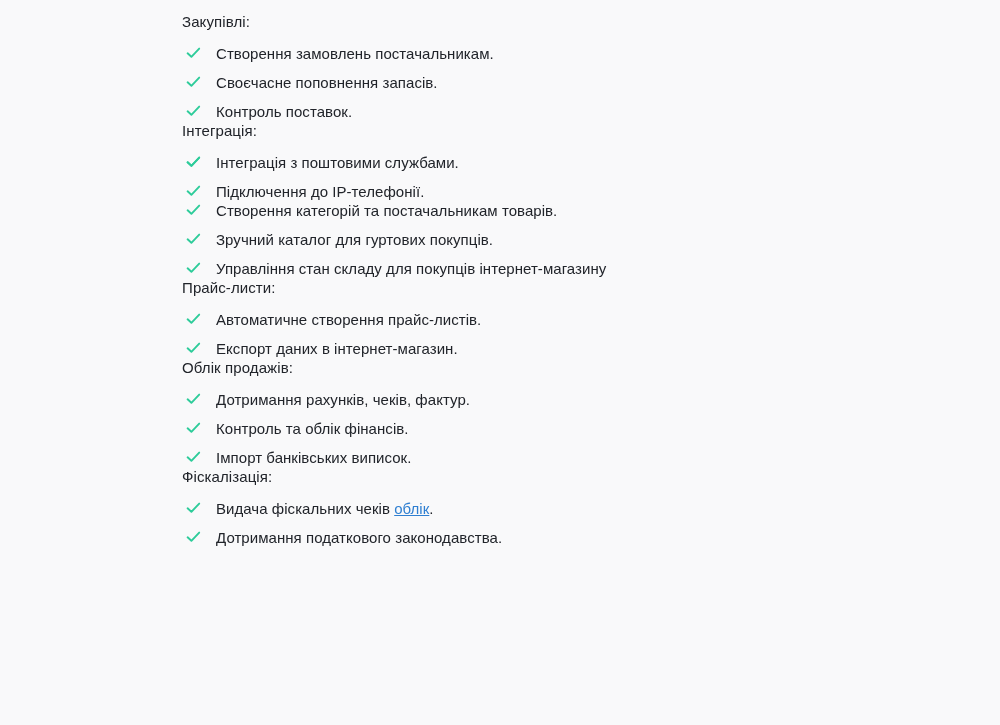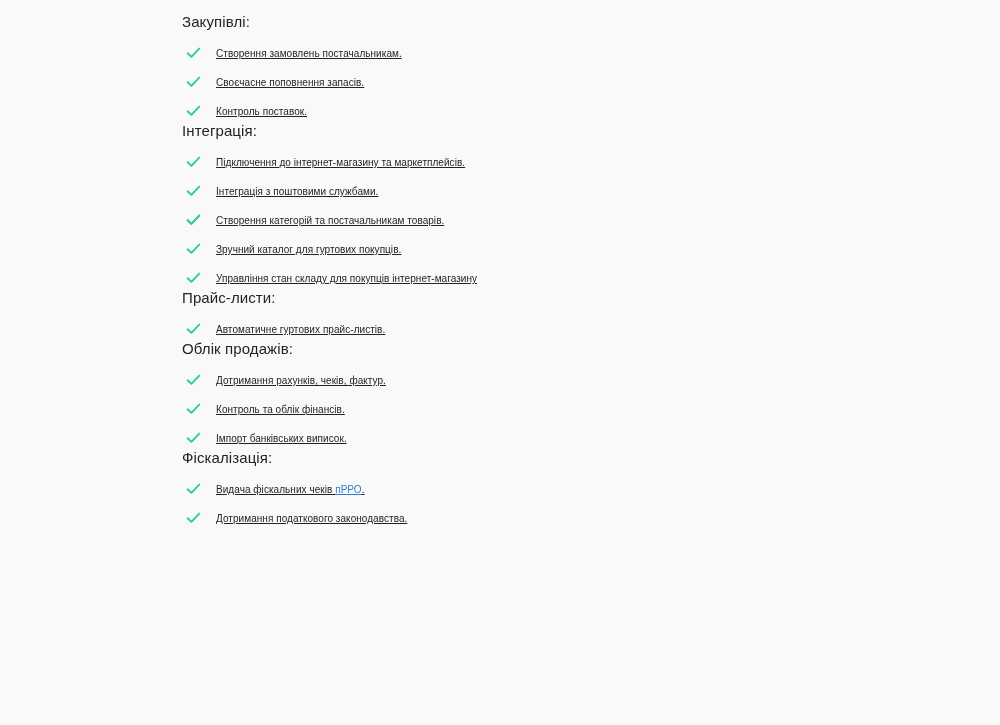--- a/index.html
+++ b/index.html
@@ -40,28 +40,27 @@
   }
 
   .group-list {
     list-style: none;
     margin: 0;
     padding: 0;
   }
 
   .group-list li {
     position: relative;
-    font-size: 10px;
+    font-size: 15px;
     line-height: 19px;
     color: #21242a;
     padding: 0 0 0 216px;
     margin: 0;
     letter-spacing: 0.05px;
     white-space: nowrap;
-    text-decoration: underline;
   }
 
   
   .group-title          { margin-top: 0; }
   .feature-group + .feature-group > .group-title { }
   .group-title + .group-list { margin-top: 12px; }
   .group-list li + li   { margin-top: 10px; }
 
   .check-icon {
     position: absolute;
@@ -111,31 +110,31 @@
           </span><span class="item-text">Контроль поставок.</span></li>
       </ul>
     </div>
     <div class="feature-group">
       <div class="group-title">Інтеграція:</div>
       <ul class="group-list">
         <li class="group-list-item"><span class="check-icon">
             <svg viewBox="0 0 15 14">
               <path d="M1.6 7.3 L5.4 10.8 L13.2 2.6" fill="none" stroke="#2ecc9a" stroke-width="1.9" stroke-linecap="round" stroke-linejoin="round"></path>
             </svg>
-          </span><span class="item-text">Підключення до інтернет-магазину та маркетплейсів.</span></li>
+          </span></li>
         <li class="group-list-item"><span class="check-icon">
             <svg viewBox="0 0 15 14">
               <path d="M1.6 7.3 L5.4 10.8 L13.2 2.6" fill="none" stroke="#2ecc9a" stroke-width="1.9" stroke-linecap="round" stroke-linejoin="round"></path>
             </svg>
           </span><span class="item-text">Інтеграція з поштовими службами.</span></li>
         <li class="group-list-item"><span class="check-icon">
             <svg viewBox="0 0 15 14">
               <path d="M1.6 7.3 L5.4 10.8 L13.2 2.6" fill="none" stroke="#2ecc9a" stroke-width="1.9" stroke-linecap="round" stroke-linejoin="round"></path>
             </svg>
-          </span></li>
+          </span><span class="item-text">Підключення до IP-телефонії.</span></li>
       </ul>
     </div>
     <div class="feature-group">
       <ul class="group-list">
         <li class="group-list-item"><span class="check-icon">
             <svg viewBox="0 0 15 14">
               <path d="M1.6 7.3 L5.4 10.8 L13.2 2.6" fill="none" stroke="#2ecc9a" stroke-width="1.9" stroke-linecap="round" stroke-linejoin="round"></path>
             </svg>
           </span><span class="item-text">Створення категорій та постачальникам товарів.</span></li>
         <li class="group-list-item"><span class="check-icon">
@@ -150,21 +149,26 @@
           </span><span class="item-text">Управління стан складу для покупців інтернет-магазину</span></li>
       </ul>
     </div>
     <div class="feature-group">
       <div class="group-title">Прайс-листи:</div>
       <ul class="group-list">
         <li class="group-list-item"><span class="check-icon">
             <svg viewBox="0 0 15 14">
               <path d="M1.6 7.3 L5.4 10.8 L13.2 2.6" fill="none" stroke="#2ecc9a" stroke-width="1.9" stroke-linecap="round" stroke-linejoin="round"></path>
             </svg>
-          </span><span class="item-text">Автоматичне гуртових прайс-листів.</span></li>
+          </span><span class="item-text">Автоматичне створення прайс-листів.</span></li>
+        <li class="group-list-item"><span class="check-icon">
+            <svg viewBox="0 0 15 14">
+              <path d="M1.6 7.3 L5.4 10.8 L13.2 2.6" fill="none" stroke="#2ecc9a" stroke-width="1.9" stroke-linecap="round" stroke-linejoin="round"></path>
+            </svg>
+          </span><span class="item-text">Експорт даних в інтернет-магазин.</span></li>
       </ul>
     </div>
     <div class="feature-group">
       <div class="group-title">Облік продажів:</div>
       <ul class="group-list">
         <li class="group-list-item"><span class="check-icon">
             <svg viewBox="0 0 15 14">
               <path d="M1.6 7.3 L5.4 10.8 L13.2 2.6" fill="none" stroke="#2ecc9a" stroke-width="1.9" stroke-linecap="round" stroke-linejoin="round"></path>
             </svg>
           </span><span class="item-text">Дотримання рахунків, чеків, фактур.</span></li>
@@ -180,21 +184,21 @@
           </span><span class="item-text">Імпорт банківських виписок.</span></li>
       </ul>
     </div>
     <div class="feature-group">
       <div class="group-title">Фіскалізація:</div>
       <ul class="group-list">
         <li class="group-list-item"><span class="check-icon">
             <svg viewBox="0 0 15 14">
               <path d="M1.6 7.3 L5.4 10.8 L13.2 2.6" fill="none" stroke="#2ecc9a" stroke-width="1.9" stroke-linecap="round" stroke-linejoin="round"></path>
             </svg>
-          </span><span class="item-text">Видача фіскальних чеків </span><a class="inline-link">пРРО</a><span class="item-text">.</span></li>
+          </span><span class="item-text">Видача фіскальних чеків </span><a class="inline-link">облік</a><span class="item-text">.</span></li>
         <li class="group-list-item"><span class="check-icon">
             <svg viewBox="0 0 15 14">
               <path d="M1.6 7.3 L5.4 10.8 L13.2 2.6" fill="none" stroke="#2ecc9a" stroke-width="1.9" stroke-linecap="round" stroke-linejoin="round"></path>
             </svg>
           </span><span class="item-text">Дотримання податкового законодавства.</span></li>
       </ul>
     </div>
   </div>
 
 </body></html>

